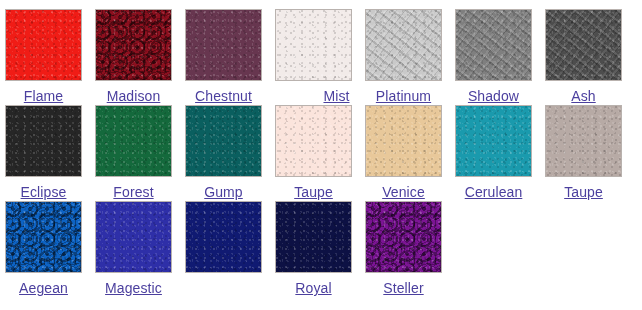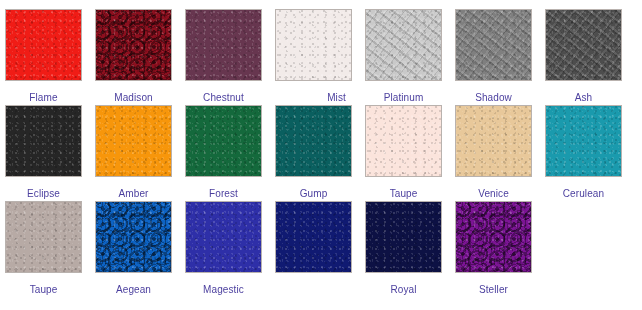--- a/index.html
+++ b/index.html
@@ -72,23 +72,24 @@
       repeating-radial-gradient(circle at 50% 15%, rgba(0,0,0,0.28) 0 1px, transparent 1px 5px);
     background-size: 17px 15px, 21px 19px, 13px 12px;
     pointer-events: none;
   }
   .swatch-label-wrap {
     width: 77px;
     text-align: center;
     margin-top: 6px;
   }
   .swatch-label {
-    font-size: 10px;
+    font-size: 14px;
     line-height: 12px;
     color: #4b3f9e;
+    text-decoration: underline;
     cursor: pointer;
     font-family: "Liberation Sans", sans-serif;
     letter-spacing: 0.1px;
   }
 </style>
 </head>
 <body style="background: rgb(255, 255, 255);">
 
 <div id="swatch-grid" style="grid-template-columns: repeat(7, 90px); grid-template-rows: repeat(3, 96px);">
     <div class="swatch-cell">
@@ -115,24 +116,20 @@
       <div class="swatch-chip heather" style="background: rgb(127, 127, 127); border-color: rgb(185, 178, 174);"></div>
       <div class="swatch-label-wrap"><span class="swatch-label" style="color: rgb(75, 63, 158);">Shadow</span></div>
     </div>
     <div class="swatch-cell">
       <div class="swatch-chip heather" style="background: rgb(77, 77, 77); border-color: rgb(185, 178, 174);"></div>
       <div class="swatch-label-wrap"><span class="swatch-label" style="color: rgb(75, 63, 158);">Ash</span></div>
     </div>
     <div class="swatch-cell">
       <div class="swatch-chip" style="background: rgb(38, 38, 38); border-color: rgb(185, 178, 174);"></div>
       <div class="swatch-label-wrap"><span class="swatch-label" style="color: rgb(75, 63, 158);">Eclipse</span></div>
-    </div>
-    <div class="swatch-cell">
-      <div class="swatch-chip" style="background: rgb(247, 150, 11); border-color: rgb(185, 178, 174);"></div>
-      <div class="swatch-label-wrap"><span class="swatch-label" style="color: rgb(75, 63, 158);">Amber</span></div>
     </div>
     <div class="swatch-cell">
       <div class="swatch-chip" style="background: rgb(20, 105, 60); border-color: rgb(185, 178, 174);"></div>
       <div class="swatch-label-wrap"><span class="swatch-label" style="color: rgb(75, 63, 158);">Forest</span></div>
     </div>
     <div class="swatch-cell">
       <div class="swatch-chip" style="background: rgb(10, 95, 95); border-color: rgb(185, 178, 174);"></div>
       <div class="swatch-label-wrap"><span class="swatch-label" style="color: rgb(75, 63, 158);">Gump</span></div>
     </div>
     <div class="swatch-cell">

